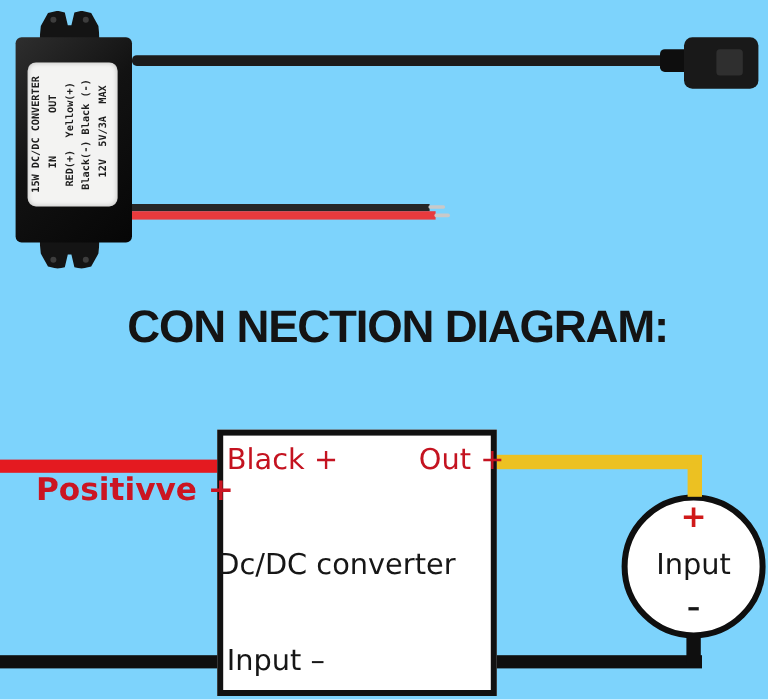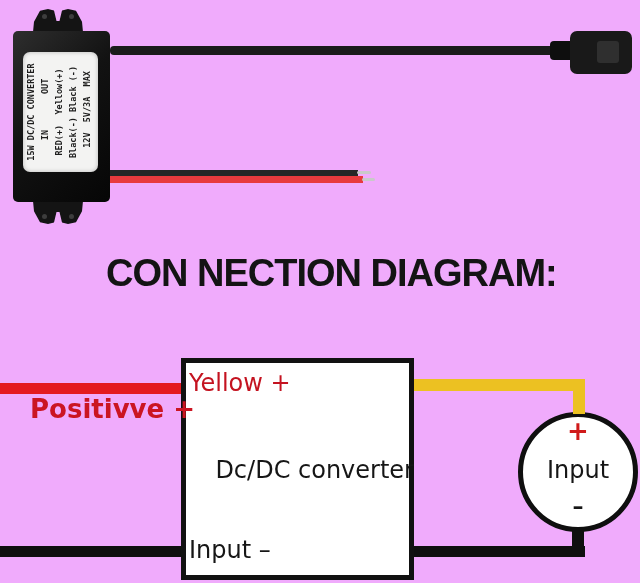--- a/index.html
+++ b/index.html
@@ -1,17 +1,17 @@
 <!DOCTYPE html>
 <html><head>
 <meta charset="utf-8">
 <style>
   html,body{margin:0;padding:0;background:#fff;}
   #stage{
-    position:relative;width:640px;height:583px;background:#f0abfc;
+    position:relative;width:640px;height:583px;background:#7dd3fc;
     overflow:hidden;font-family:"DejaVu Sans",sans-serif;
   }
   .abs{position:absolute;}
 
   
   .p-tab{left:33px;width:50px;height:23px;background:#141414;
     clip-path:polygon(0% 100%,2% 55%,14% 8%,30% 0%,42% 6%,47% 52%,53% 52%,58% 6%,70% 0%,86% 8%,98% 55%,100% 100%);}
   .p-tab.top{top:9px;}
   .p-tab.bottom{top:201px;transform:scaleY(-1);}
   .p-tab .hole{position:absolute;width:5px;height:5px;border-radius:50%;background:#3d3d3d;top:5px;}
@@ -47,21 +47,21 @@
   .d-box{left:181px;top:358px;width:233px;height:222px;background:#ffffff;
     border:5px solid #111;box-sizing:border-box;}
   .d-txt{font-size:24px;color:#161616;white-space:nowrap;}
   .d-red{color:#c41320;}
   .lbl-positive{left:30px;top:394px;font-size:26px;color:#cb1522;font-weight:bold;white-space:nowrap;}
   .lbl-negative{left:32px;top:501px;font-size:26px;color:#181818;font-weight:bold;white-space:nowrap;}
   .lbl-input-pos{left:189px;top:369px;}
   .lbl-out-pos{left:349px;top:369px;}
   .lbl-input-neg{left:189px;top:536px;}
   .lbl-out-neg{left:351px;top:536px;}
-  .d-box-label{left:181px;top:456px;width:233px;text-align:right;}
+  .d-box-label{left:181px;top:456px;width:233px;text-align:left;}
 
   .load-circle{left:518px;top:412px;width:120px;height:120px;border-radius:50%;
     border:5px solid #0f0f0f;background:#fff;box-sizing:border-box;}
   .load-txt{left:518px;width:120px;text-align:center;white-space:nowrap;}
   .load-plus{top:416px;font-size:26px;color:#d01a1a;font-weight:bold;}
   .load-name{top:456px;font-size:24px;color:#161616;}
   .load-minus{top:494px;font-size:22px;color:#161616;font-weight:bold;}
 </style>
 </head>
 <body>
@@ -101,21 +101,22 @@
   <div class="abs wire-red-in"></div>
   <div class="abs wire wire-blk-in"></div>
 
   <div class="abs load-circle"></div>
   <div class="abs wire-yel-h"></div>
   <div class="abs wire-yel-v"></div>
   <div class="abs wire wire-blk-out"></div>
   <div class="abs wire wire-blk-v"></div>
 
   <div class="abs d-box"></div>
-  <div class="abs d-txt d-red lbl-input-pos">Yellow +</div>
+  <div class="abs d-txt d-red lbl-input-pos">Black +</div>
+  <div class="abs d-txt d-red lbl-out-pos">Out +</div>
   <div class="abs d-txt d-box-label">Dc/DC converter</div>
   <div class="abs d-txt lbl-input-neg">Input –</div>
 
   <div class="abs lbl-positive">Positivve +</div>
 
   <div class="abs load-txt load-plus">+</div>
   <div class="abs load-txt load-name">Input</div>
   <div class="abs load-txt load-minus">–</div>
 
 </div>

